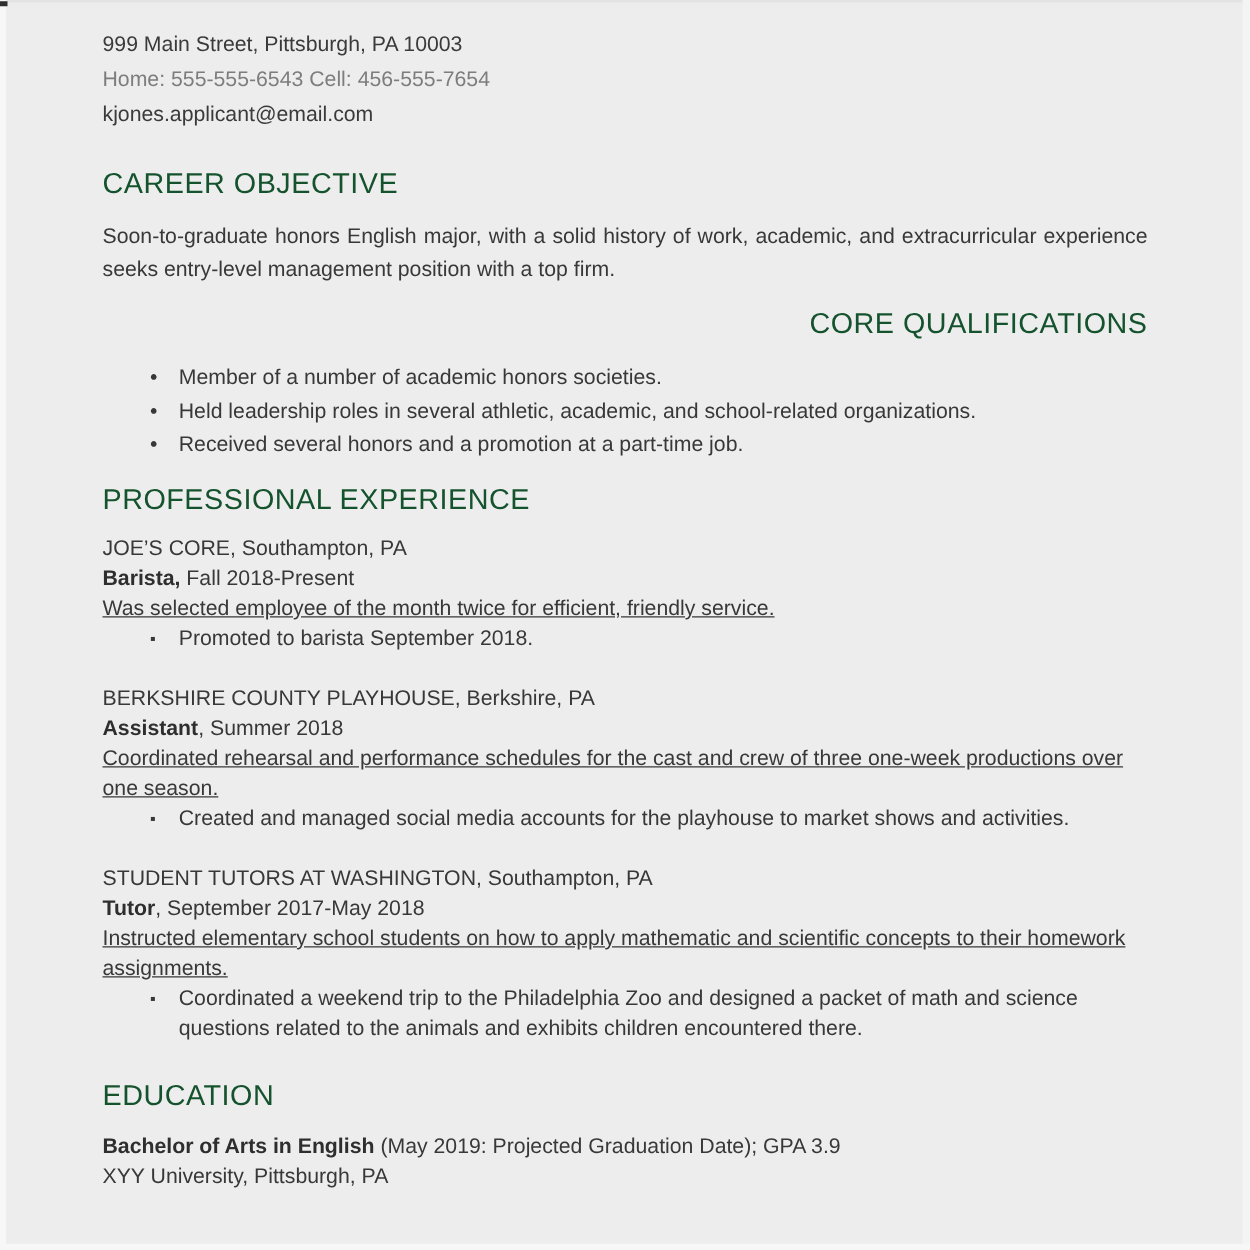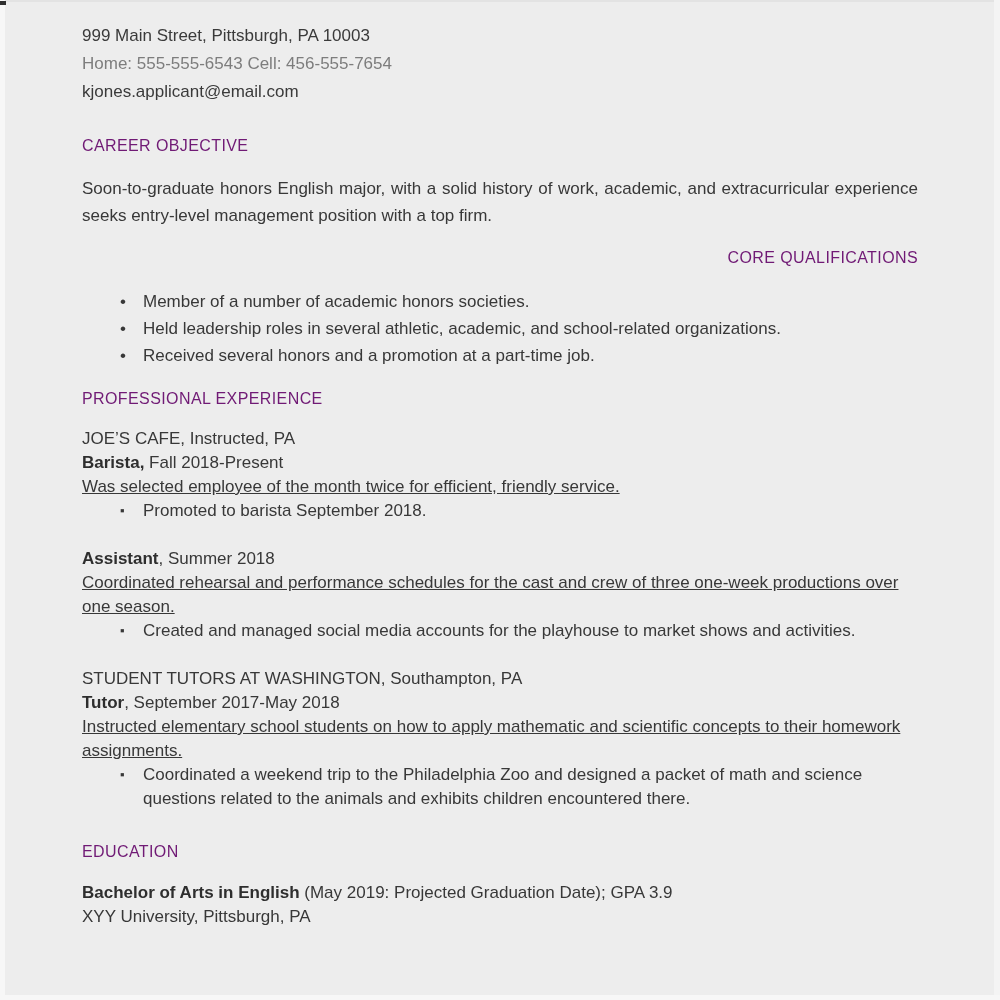--- a/index.html
+++ b/index.html
@@ -25,25 +25,25 @@
   .edge-top    { position:absolute; left:0; top:0; width:100%; height:2px; background:#e3e3e3; }
   .corner-speck{ position:absolute; left:0; top:1px; width:6px; height:4px; background:#2e2e2e; }
 
   
   .contact { font-size: 17px; line-height: 28px; color: #3a3a3a; }
   .contact .phones { color: #7d7d7d; }
 
   
   .section-heading {
     margin: 0;
-    font-size: 16px;
+    font-size: 23px;
     line-height: 30px;
     font-weight: 400;
     letter-spacing: 0.4px;
-    color: #701a75;
+    color: #14532d;
   }
   .h-objective  { margin-top: 25px; }
   .h-quals      { margin-top: 14px; text-align: right; }
   .h-experience { margin-top: 15px; }
   .h-education  { margin-top: 26px; }
 
   
   .para {
     margin: 14px 0 0 0;
     font-size: 17px;
@@ -115,30 +115,31 @@
       </div>
     <div class="bullet-row">
         <span class="marker">•</span>
         <span>Received several honors and a promotion at a part-time job.</span>
       </div>
   </div>
 
   <h2 class="section-heading h-experience">PROFESSIONAL EXPERIENCE</h2>
 
   <div class="job first">
-    <div class="job-line">JOE’S CAFE, Instructed, PA</div>
+    <div class="job-line">JOE’S CORE, Southampton, PA</div>
     <div class="job-line"><b>Barista,</b><span> Fall 2018-Present</span></div>
     <div class="job-line job-summary">Was selected employee of the month twice for efficient, friendly service.</div>
     <div class="sq-row">
         <span class="marker">▪</span>
         <span class="sq-text">Promoted to barista September 2018.</span>
       </div>
   </div>
 
   <div class="job">
+    <div class="job-line">BERKSHIRE COUNTY PLAYHOUSE, Berkshire, PA</div>
     <div class="job-line"><b>Assistant</b><span>, Summer 2018</span></div>
     <div class="job-line job-summary">Coordinated rehearsal and performance schedules for the cast and crew of three one-week productions over one season.</div>
     <div class="sq-row">
         <span class="marker">▪</span>
         <span class="sq-text">Created and managed social media accounts for the playhouse to market shows and activities.</span>
       </div>
   </div>
 
   <div class="job">
     <div class="job-line">STUDENT TUTORS AT WASHINGTON, Southampton, PA</div>

